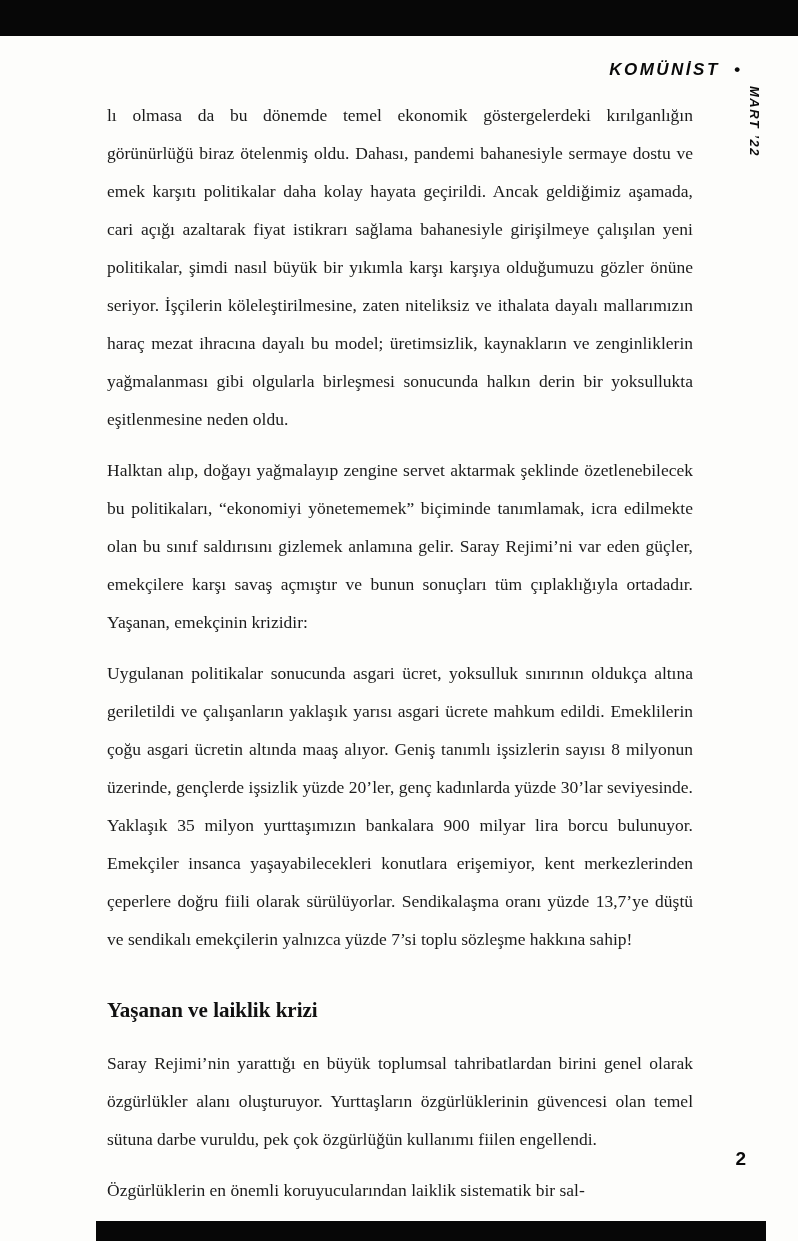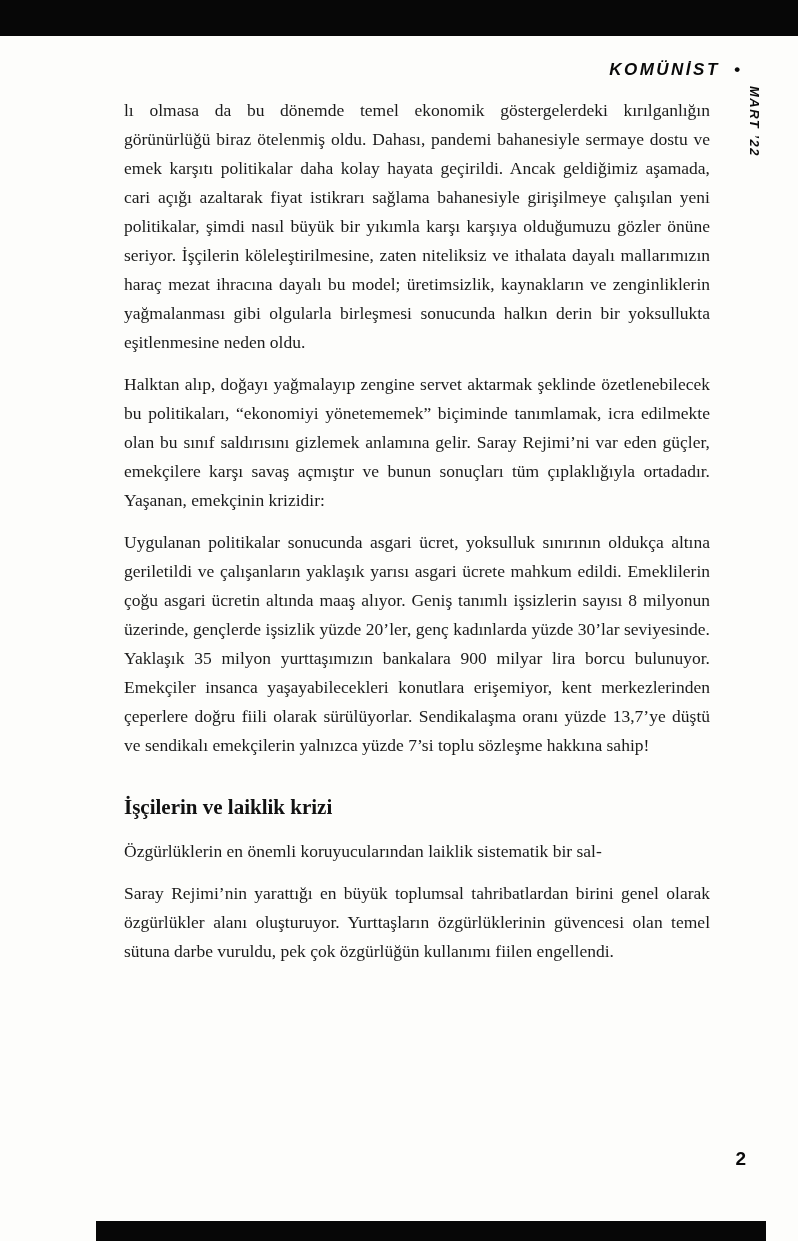--- a/index.html
+++ b/index.html
@@ -49,24 +49,24 @@
     font-family: "Liberation Sans", sans-serif;
     font-weight: bold;
     font-style: italic;
     font-size: 13px;
     letter-spacing: 1.5px;
     color: #0a0a0a;
     white-space: nowrap;
   }
   .article {
     position: absolute;
-    top: 96px; left: 124px;
+    top: 96px; left: 107px;
     width: 586px;
     font-size: 17.5px;
-    line-height: 29px;
+    line-height: 38px;
     text-align: justify;
     color: #1b1b1b;
   }
   .article p { margin-bottom: 13px; }
   .article h2 {
     font-size: 21px;
     font-weight: bold;
     text-align: left;
     margin-top: 33px;
     margin-bottom: 15px;
@@ -92,22 +92,22 @@
     <span>KOMÜNİST</span>
     <span class="bullet">•</span>
   </div>
 
   <div class="issue-vertical">MART ’22</div>
 
   <main class="article">
     <p>lı olmasa da bu dönemde temel ekonomik göstergelerdeki kırılganlığın görünürlüğü biraz ötelenmiş oldu. Dahası, pandemi bahanesiyle sermaye dostu ve emek karşıtı politikalar daha kolay hayata geçirildi. Ancak geldiğimiz aşamada, cari açığı azaltarak fiyat istikrarı sağlama bahanesiyle girişilmeye çalışılan yeni politikalar, şimdi nasıl büyük bir yıkımla karşı karşıya olduğumuzu gözler önüne seriyor. İşçilerin köleleştirilmesine, zaten niteliksiz ve ithalata dayalı mallarımızın haraç mezat ihracına dayalı bu model; üretimsizlik, kaynakların ve zenginliklerin yağmalanması gibi olgularla birleşmesi sonucunda halkın derin bir yoksullukta eşitlenmesine neden oldu.</p>
     <p>Halktan alıp, doğayı yağmalayıp zengine servet aktarmak şeklinde özetlenebilecek bu politikaları, “ekonomiyi yönetememek” biçiminde tanımlamak, icra edilmekte olan bu sınıf saldırısını gizlemek anlamına gelir. Saray Rejimi’ni var eden güçler, emekçilere karşı savaş açmıştır ve bunun sonuçları tüm çıplaklığıyla ortadadır. Yaşanan, emekçinin krizidir:</p>
     <p>Uygulanan politikalar sonucunda asgari ücret, yoksulluk sınırının oldukça altına geriletildi ve çalışanların yaklaşık yarısı asgari ücrete mahkum edildi. Emeklilerin çoğu asgari ücretin altında maaş alıyor. Geniş tanımlı işsizlerin sayısı 8 milyonun üzerinde, gençlerde işsizlik yüzde 20’ler, genç kadınlarda yüzde 30’lar seviyesinde. Yaklaşık 35 milyon yurttaşımızın bankalara 900 milyar lira borcu bulunuyor. Emekçiler insanca yaşayabilecekleri konutlara erişemiyor, kent merkezlerinden çeperlere doğru fiili olarak sürülüyorlar. Sendikalaşma oranı yüzde 13,7’ye düştü ve sendikalı emekçilerin yalnızca yüzde 7’si toplu sözleşme hakkına sahip!</p>
-    <h2>İşçilerin ve laiklik krizi</h2>
+    <h2>Yaşanan ve laiklik krizi</h2>
+    <p>Saray Rejimi’nin yarattığı en büyük toplumsal tahribatlardan birini genel olarak özgürlükler alanı oluşturuyor. Yurttaşların özgürlüklerinin güvencesi olan temel sütuna darbe vuruldu, pek çok özgürlüğün kullanımı fiilen engellendi.</p>
     <p>Özgürlüklerin en önemli koruyucularından laiklik sistematik bir sal-</p>
-    <p>Saray Rejimi’nin yarattığı en büyük toplumsal tahribatlardan birini genel olarak özgürlükler alanı oluşturuyor. Yurttaşların özgürlüklerinin güvencesi olan temel sütuna darbe vuruldu, pek çok özgürlüğün kullanımı fiilen engellendi.</p>
   </main>
 
   <div class="page-number">2</div>
 
   <div class="bottom-bar"></div>
 
 </div>
 
 </body></html>

